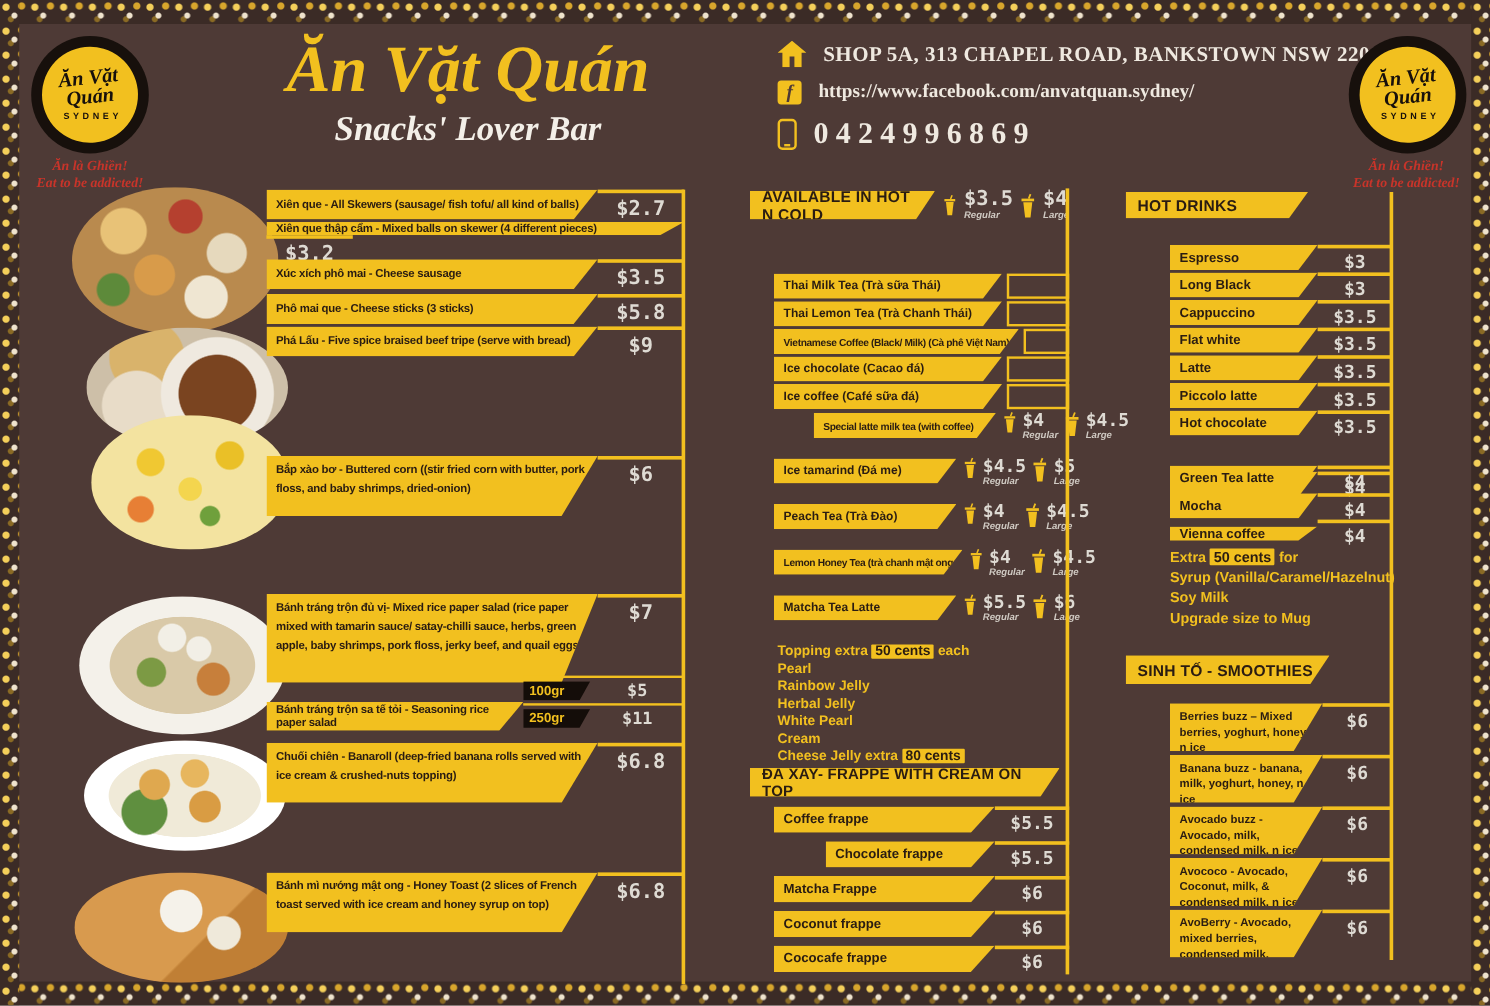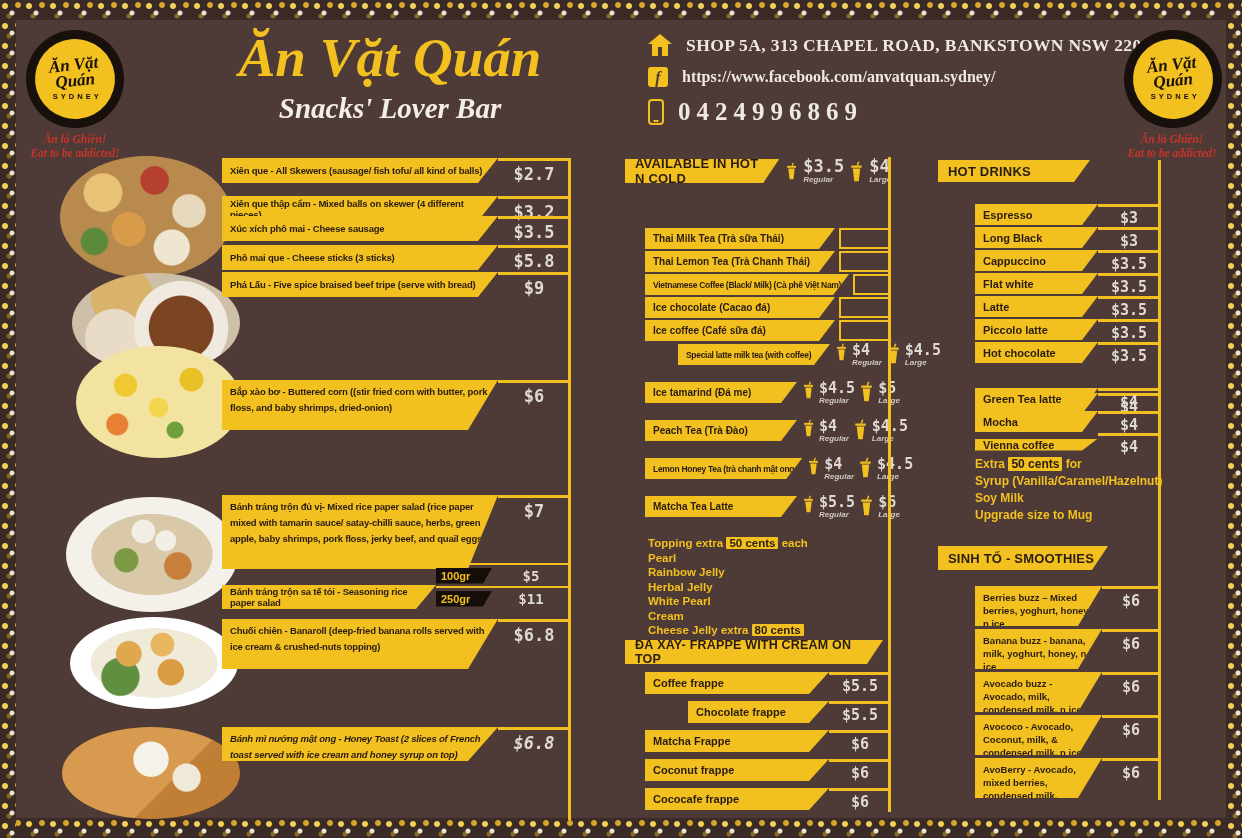--- a/index.html
+++ b/index.html
@@ -158,21 +158,21 @@
   <div class="photo ph-phalau" style="left:72px;top:273px;width:168px;height:100px;"></div>
   <div class="photo ph-corn" style="left:76px;top:346px;width:165px;height:112px;"></div>
   <div class="photo ph-salad" style="left:66px;top:497px;width:172px;height:115px;"></div>
   <div class="photo ph-banaroll" style="left:70px;top:617px;width:168px;height:92px;"></div>
   <div class="photo ph-toast" style="left:62px;top:727px;width:178px;height:92px;"></div>
 
   <div class="lrow" style="top:158px;height:25px;">
     <div class="bar lbar">Xiên que - All Skewers  (sausage/ fish tofu/ all kind of balls)</div>
     <div class="lprice price">$2.7</div>
   </div>
-  <div class="lrow" style="top:196px;height:25px;">
+  <div class="lrow" style="top:185px;height:25px;flex-direction:column;">
     <div class="bar lbar">Xiên que thập cẩm - Mixed balls on skewer (4 different pieces)</div>
     <div class="lprice price">$3.2</div>
   </div>
   <div class="lrow" style="top:216px;height:25px;">
     <div class="bar lbar">Xúc xích phô mai - Cheese sausage</div>
     <div class="lprice price">$3.5</div>
   </div>
   <div class="lrow" style="top:245px;height:25px;">
     <div class="bar lbar">Phô mai que - Cheese sticks (3 sticks)</div>
     <div class="lprice price">$5.8</div>
@@ -199,21 +199,21 @@
       <div class="szrow">
         <span class="chip-sz">250gr</span>
         <span class="szprice price">$11</span>
       </div>
     </div>
   </div>
   <div class="lrow" style="top:619px;height:50px;">
     <div class="bar lbar multi">Chuối chiên - Banaroll (deep-fried banana rolls served with ice cream &amp; crushed-nuts topping)</div>
     <div class="lprice price">$6.8</div>
   </div>
-  <div class="lrow" style="top:727px;height:34px;font-style:italic;">
+  <div class="lrow" style="top:727px;height:50px;">
     <div class="bar lbar multi">Bánh mì nướng mật ong - Honey Toast (2 slices of French toast served with ice cream and honey syrup on top)</div>
     <div class="lprice price">$6.8</div>
   </div>
   <div class="vline" style="left:568px;top:158px;height:662px;"></div>
 
   <div class="mheader">
     <div class="headbar mheadbar">AVAILABLE IN HOT N COLD</div>
     <div class="hpgroup">
       <svg class="cup" viewBox="0 0 20 28">
           <path d="M13 1 L11 6" stroke="#f2c01f" stroke-width="2" fill="none"></path>

